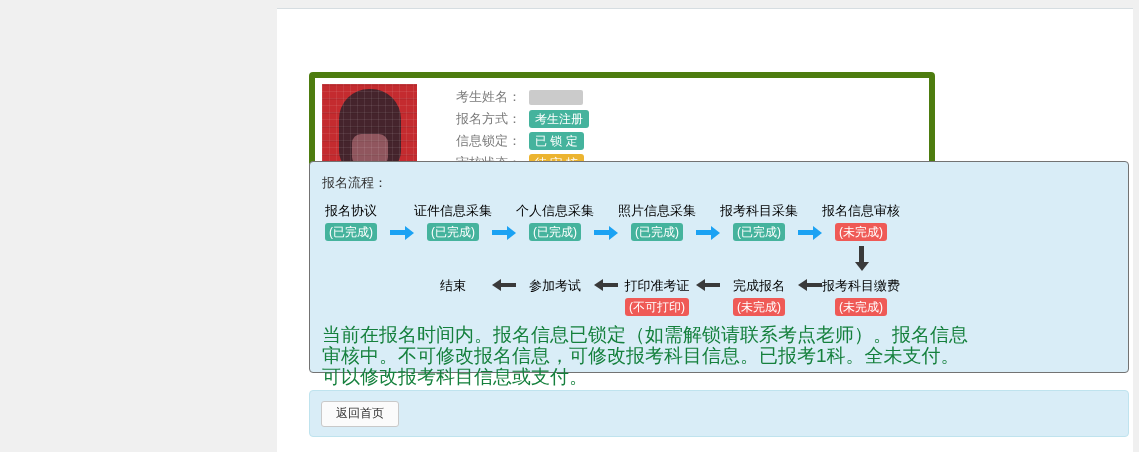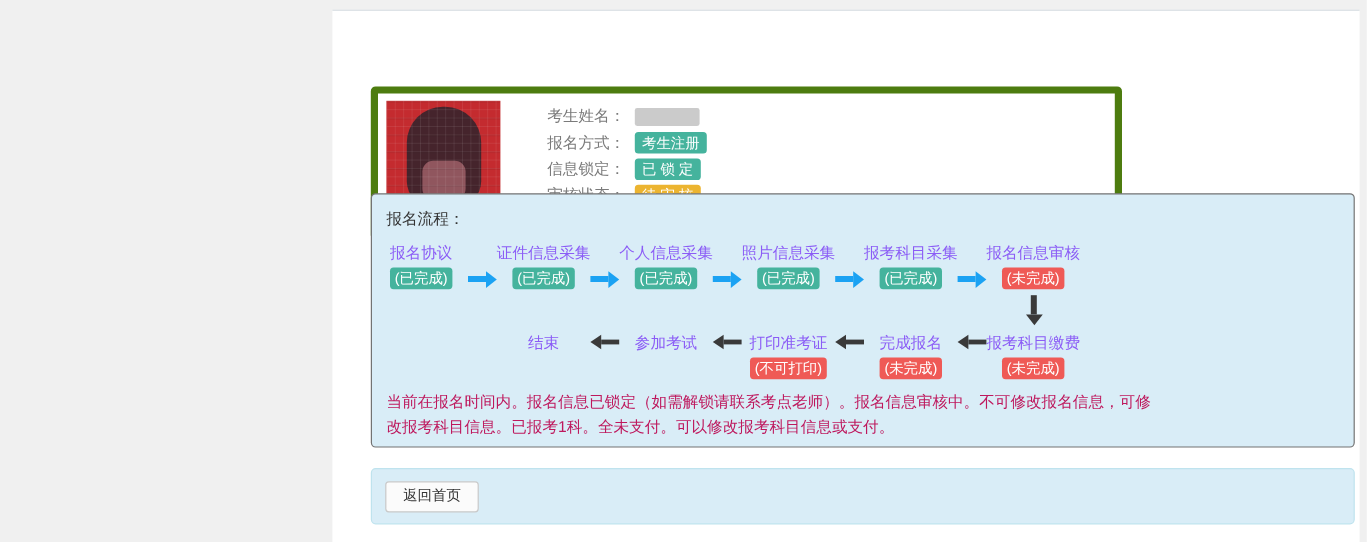--- a/index.html
+++ b/index.html
@@ -70,21 +70,21 @@
   .b-teal   { background:#45b39d; }
   .b-yellow { background:#ecb430; }
   .b-red    { background:#ef5a56; }
 
   
   .flow-title { padding:12px 0 0 12px; font-size:13px; color:#333; height:28px; }
   .flow-row { display:flex; align-items:flex-start; }
   .row1 { margin:12px 0 0 2px; height:39px; }
   .row2 { margin-left:104px; height:39px; }
   .step { width:78px; display:flex; flex-direction:column; align-items:center; }
-  .step-name { font-size:13px; color:#8b5cf6; height:18px; line-height:18px; white-space:nowrap; }
+  .step-name { font-size:13px; color:#000000; height:18px; line-height:18px; white-space:nowrap; }
   .step-badge {
     margin-top:3px; font-size:12px; line-height:16px; padding:1px 4px;
     border-radius:3px; color:#fff; white-space:nowrap;
   }
   .sb-done   { background:#45b39d; }
   .sb-undone { background:#ef5a56; }
   .acell { width:24px; display:flex; }
   .acell-r { margin-top:28px; }
   .acell-l { margin-top:6px; }
 
@@ -100,21 +100,21 @@
   }
   .connector { position:relative; height:36px; }
   .arr-d { position:absolute; left:549px; top:5px; width:5px; height:16px; background:#3a3a3a; }
   .arr-d::after {
     content:""; position:absolute; top:100%; left:50%; transform:translateX(-50%);
     border-top:9px solid #3a3a3a; border-left:7px solid transparent; border-right:7px solid transparent;
   }
 
   .notice {
     margin:8px 0 0 12px; width:648px;
-    font-size:13px; line-height:21px; color:#be185d;
+    font-size:19px; line-height:21px; color:#15803d;
   }
 
   .btn {
     height:26px; padding:0 14px; font-size:12px; color:#333;
     background:#fbfbfb; border:1px solid #c9c9c9; border-radius:3px;
     cursor:pointer; font-family:Liberation Mono, monospace;
   }
 </style>
 </head>
 <body>

